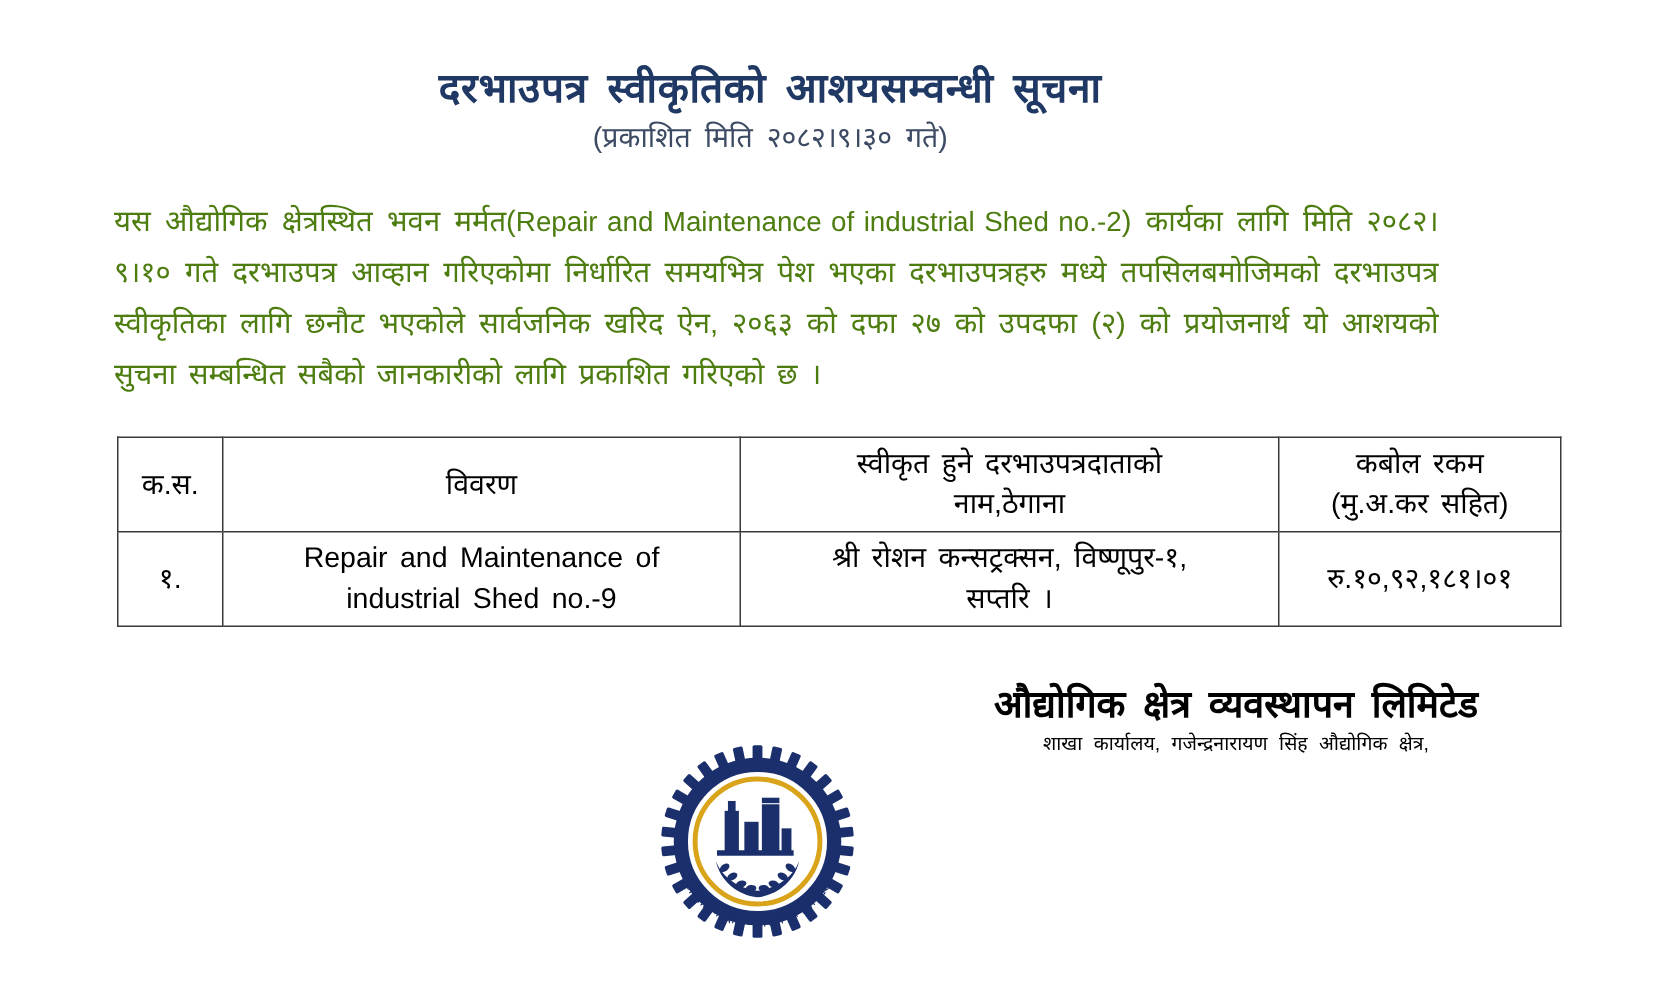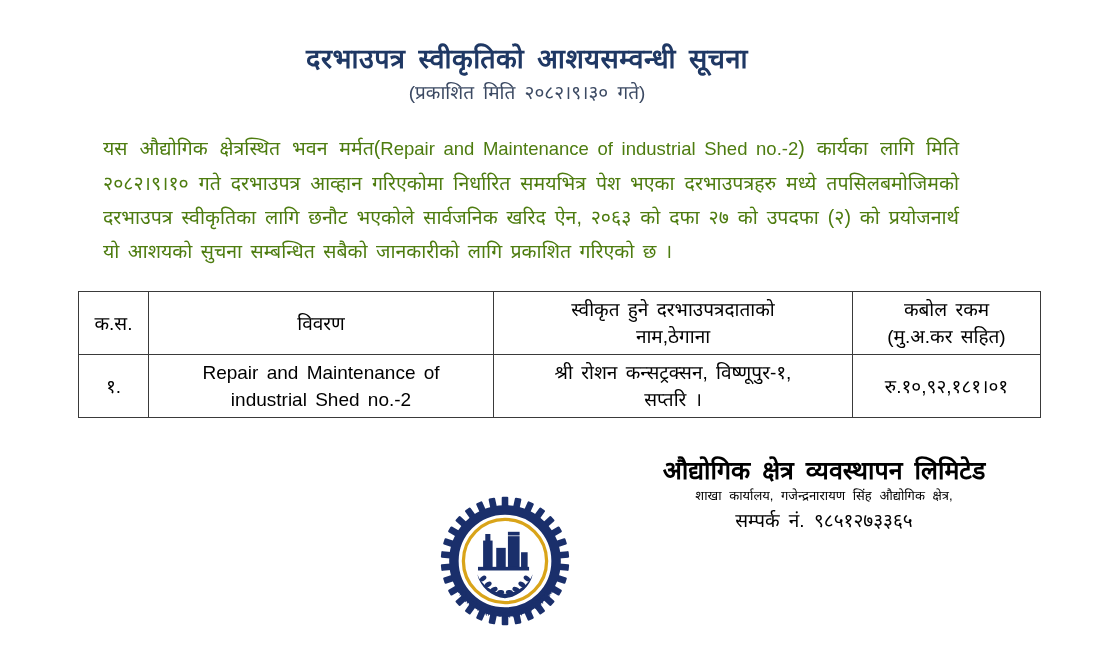--- a/index.html
+++ b/index.html
@@ -14,21 +14,20 @@
     color: #000000;
     overflow: hidden;
     position: relative;
   }
 
   .page {
     position: relative;
     width: 1027px;
     height: 671px;
     box-sizing: border-box;
-    padding-left: 27px;
   }
 
   
   .title-block {
     padding-top: 44px;
     text-align: center;
   }
   .doc-title {
     font-size: 27px;
     font-weight: bold;
@@ -191,21 +190,21 @@
             <div>कबोल रकम</div>
             <div>(मु.अ.कर सहित)</div>
           </th>
         </tr>
       </thead>
       <tbody>
         <tr>
           <td>१.</td>
           <td class="desc-cell">
             <div>Repair and Maintenance of</div>
-            <div>industrial Shed no.-2</div>
+            <div>industrial Shed no.-9</div>
           </td>
           <td>
             <div>श्री रोशन कन्सट्रक्सन, विष्णूपुर-१,</div>
             <div>सप्तरि ।</div>
           </td>
           <td>रु.१०,९२,१८१।०१</td>
         </tr>
       </tbody>
     </table>
   </div>
@@ -343,17 +342,16 @@
 
         <text font-size="13" fill="#1a2f6b" font-family="'Liberation Sans', sans-serif">
           <textPath href="#ringPath" startOffset="50%" text-anchor="middle">औद्योगिक क्षेत्र व्यवस्थापन लिमिटेड</textPath>
         </text>
       </svg>
     </div>
 
     <div class="footer-text">
       <div class="org-name">औद्योगिक क्षेत्र व्यवस्थापन लिमिटेड</div>
       <div class="org-line">शाखा कार्यालय, गजेन्द्रनारायण सिंह औद्योगिक क्षेत्र,</div>
-      <div class="org-contact">सम्पर्क नं. ९८५१२७३३६५</div>
     </div>
   </div>
 
 </div>
 
 </body></html>

